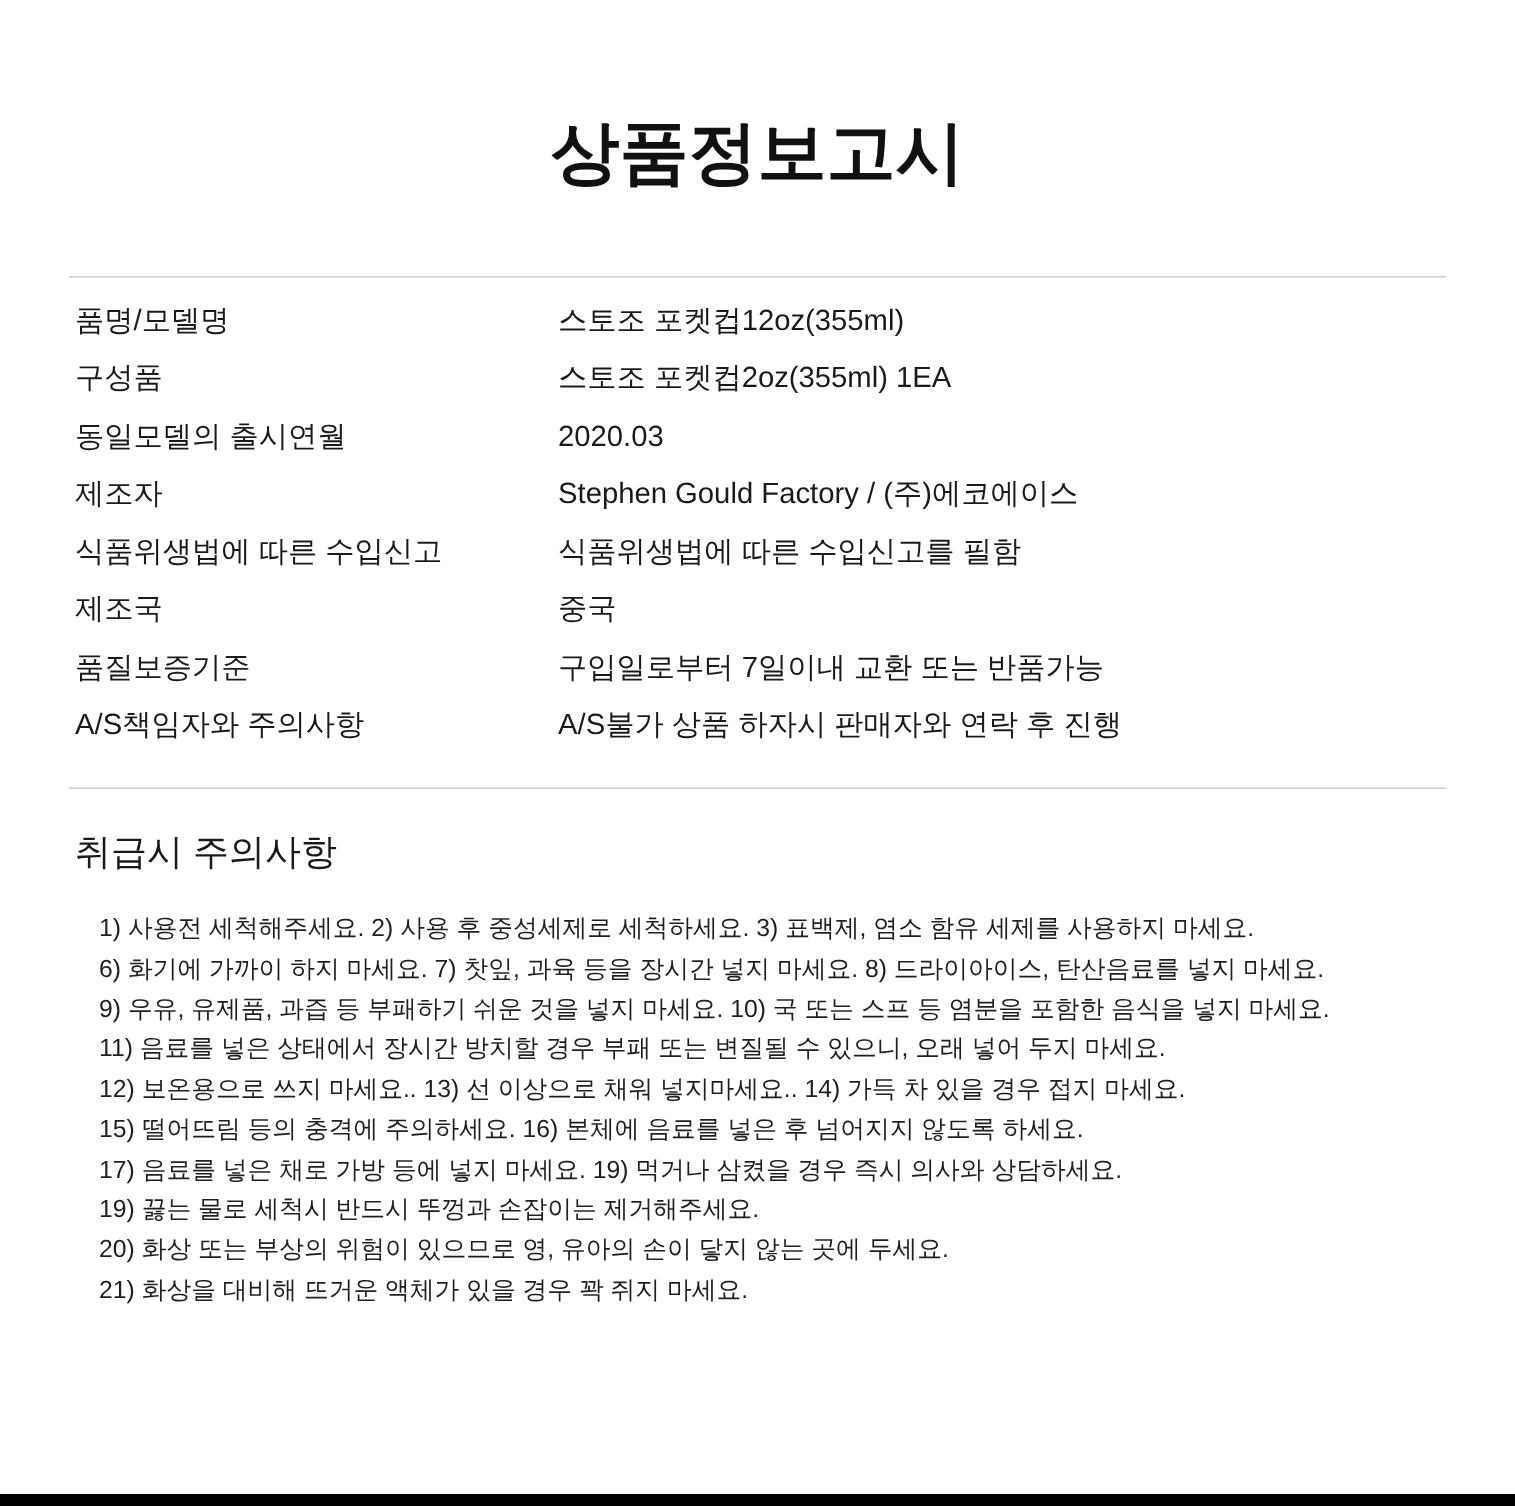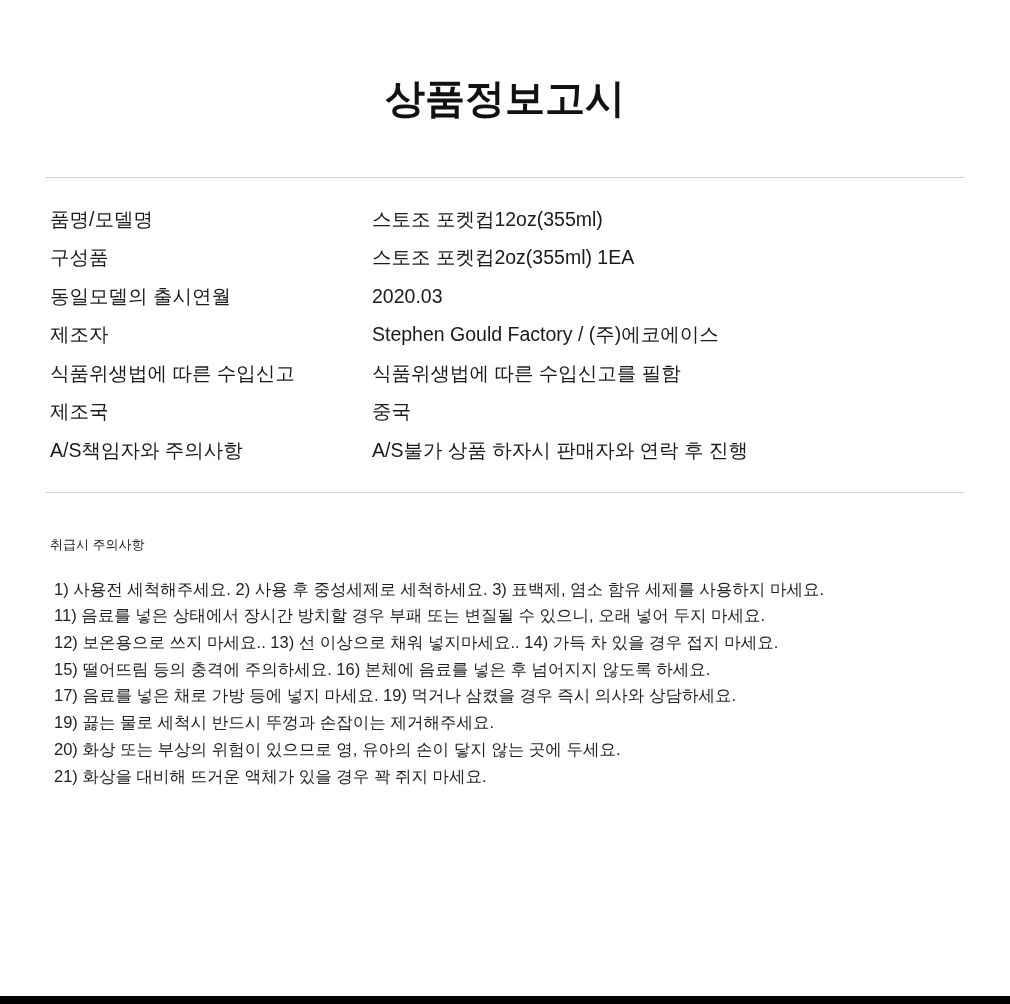--- a/index.html
+++ b/index.html
@@ -17,65 +17,65 @@
   }
   .page {
     width: 1010px;
     height: 1004px;
     box-sizing: border-box;
     padding: 0 46px;
     position: relative;
   }
   .doc-title {
     text-align: center;
-    font-size: 40px;
+    font-size: 46px;
     font-weight: bold;
     letter-spacing: 0px;
     color: #111111;
     padding-top: 74px;
     padding-bottom: 0;
     line-height: 1.2;
   }
   .rule {
     border: 0;
     border-top: 1px solid #cfcfcf;
     margin: 0;
   }
   .rule-top { margin-top: 55px; }
   .spec-table {
     width: 100%;
     border-collapse: collapse;
-    margin-top: 22px;
+    margin-top: 10px;
     margin-bottom: 22px;
   }
   .spec-table td {
     font-size: 19.5px;
     line-height: 1.0;
     padding: 9.5px 0;
     vertical-align: top;
     color: #1a1a1a;
     font-weight: 400;
   }
   .spec-label {
     width: 322px;
     padding-left: 4px !important;
   }
   .spec-value {
     padding-left: 0;
   }
   .rule-mid { margin-top: 6px; }
   .caution-heading {
-    font-size: 13px;
-    margin-top: 43px;
+    font-size: 24px;
+    margin-top: 26px;
     margin-left: 4px;
     color: #1a1a1a;
   }
   .caution-list {
     margin-top: 22px;
-    margin-left: 8px;
+    margin-left: 20px;
   }
   .caution-line {
     font-size: 16.5px;
     line-height: 1.62;
     color: #1f1f1f;
     white-space: nowrap;
   }
   .footer-bar {
     position: absolute;
     left: 0;
@@ -114,32 +114,38 @@
       </tr>
       <tr>
         <td class="spec-label">식품위생법에 따른 수입신고</td>
         <td class="spec-value">식품위생법에 따른 수입신고를 필함</td>
       </tr>
       <tr>
         <td class="spec-label">제조국</td>
         <td class="spec-value">중국</td>
       </tr>
       <tr>
+        <td class="spec-label">품질보증기준</td>
+        <td class="spec-value">구입일로부터 7일이내 교환 또는 반품가능</td>
+      </tr>
+      <tr>
         <td class="spec-label">A/S책임자와 주의사항</td>
         <td class="spec-value">A/S불가 상품 하자시 판매자와 연락 후 진행</td>
       </tr>
     </tbody>
   </table>
 
   <hr class="rule rule-mid">
 
   <div class="caution-heading">취급시 주의사항</div>
 
   <div class="caution-list">
     <div class="caution-line">1) 사용전 세척해주세요.  2) 사용 후 중성세제로 세척하세요.  3) 표백제, 염소 함유 세제를 사용하지 마세요.</div>
+    <div class="caution-line">6) 화기에 가까이 하지 마세요. 7) 찻잎, 과육 등을 장시간 넣지 마세요. 8) 드라이아이스, 탄산음료를 넣지 마세요.</div>
+    <div class="caution-line">9) 우유, 유제품, 과즙 등 부패하기 쉬운 것을 넣지 마세요. 10) 국 또는 스프 등 염분을 포함한 음식을 넣지 마세요.</div>
     <div class="caution-line">11) 음료를 넣은 상태에서 장시간 방치할 경우 부패 또는 변질될 수 있으니, 오래 넣어 두지 마세요.</div>
     <div class="caution-line">12) 보온용으로 쓰지 마세요.. 13) 선 이상으로 채워 넣지마세요.. 14) 가득 차 있을 경우 접지 마세요.</div>
     <div class="caution-line">15) 떨어뜨림 등의 충격에 주의하세요. 16) 본체에 음료를 넣은 후 넘어지지 않도록 하세요.</div>
     <div class="caution-line">17) 음료를 넣은 채로 가방 등에 넣지 마세요. 19) 먹거나 삼켰을 경우 즉시 의사와 상담하세요.</div>
     <div class="caution-line">19) 끓는 물로 세척시 반드시 뚜껑과 손잡이는 제거해주세요.</div>
     <div class="caution-line">20) 화상 또는 부상의 위험이 있으므로 영, 유아의 손이 닿지 않는 곳에 두세요.</div>
     <div class="caution-line">21) 화상을 대비해 뜨거운 액체가 있을 경우 꽉 쥐지 마세요.</div>
   </div>
 
   <div class="footer-bar"></div>

